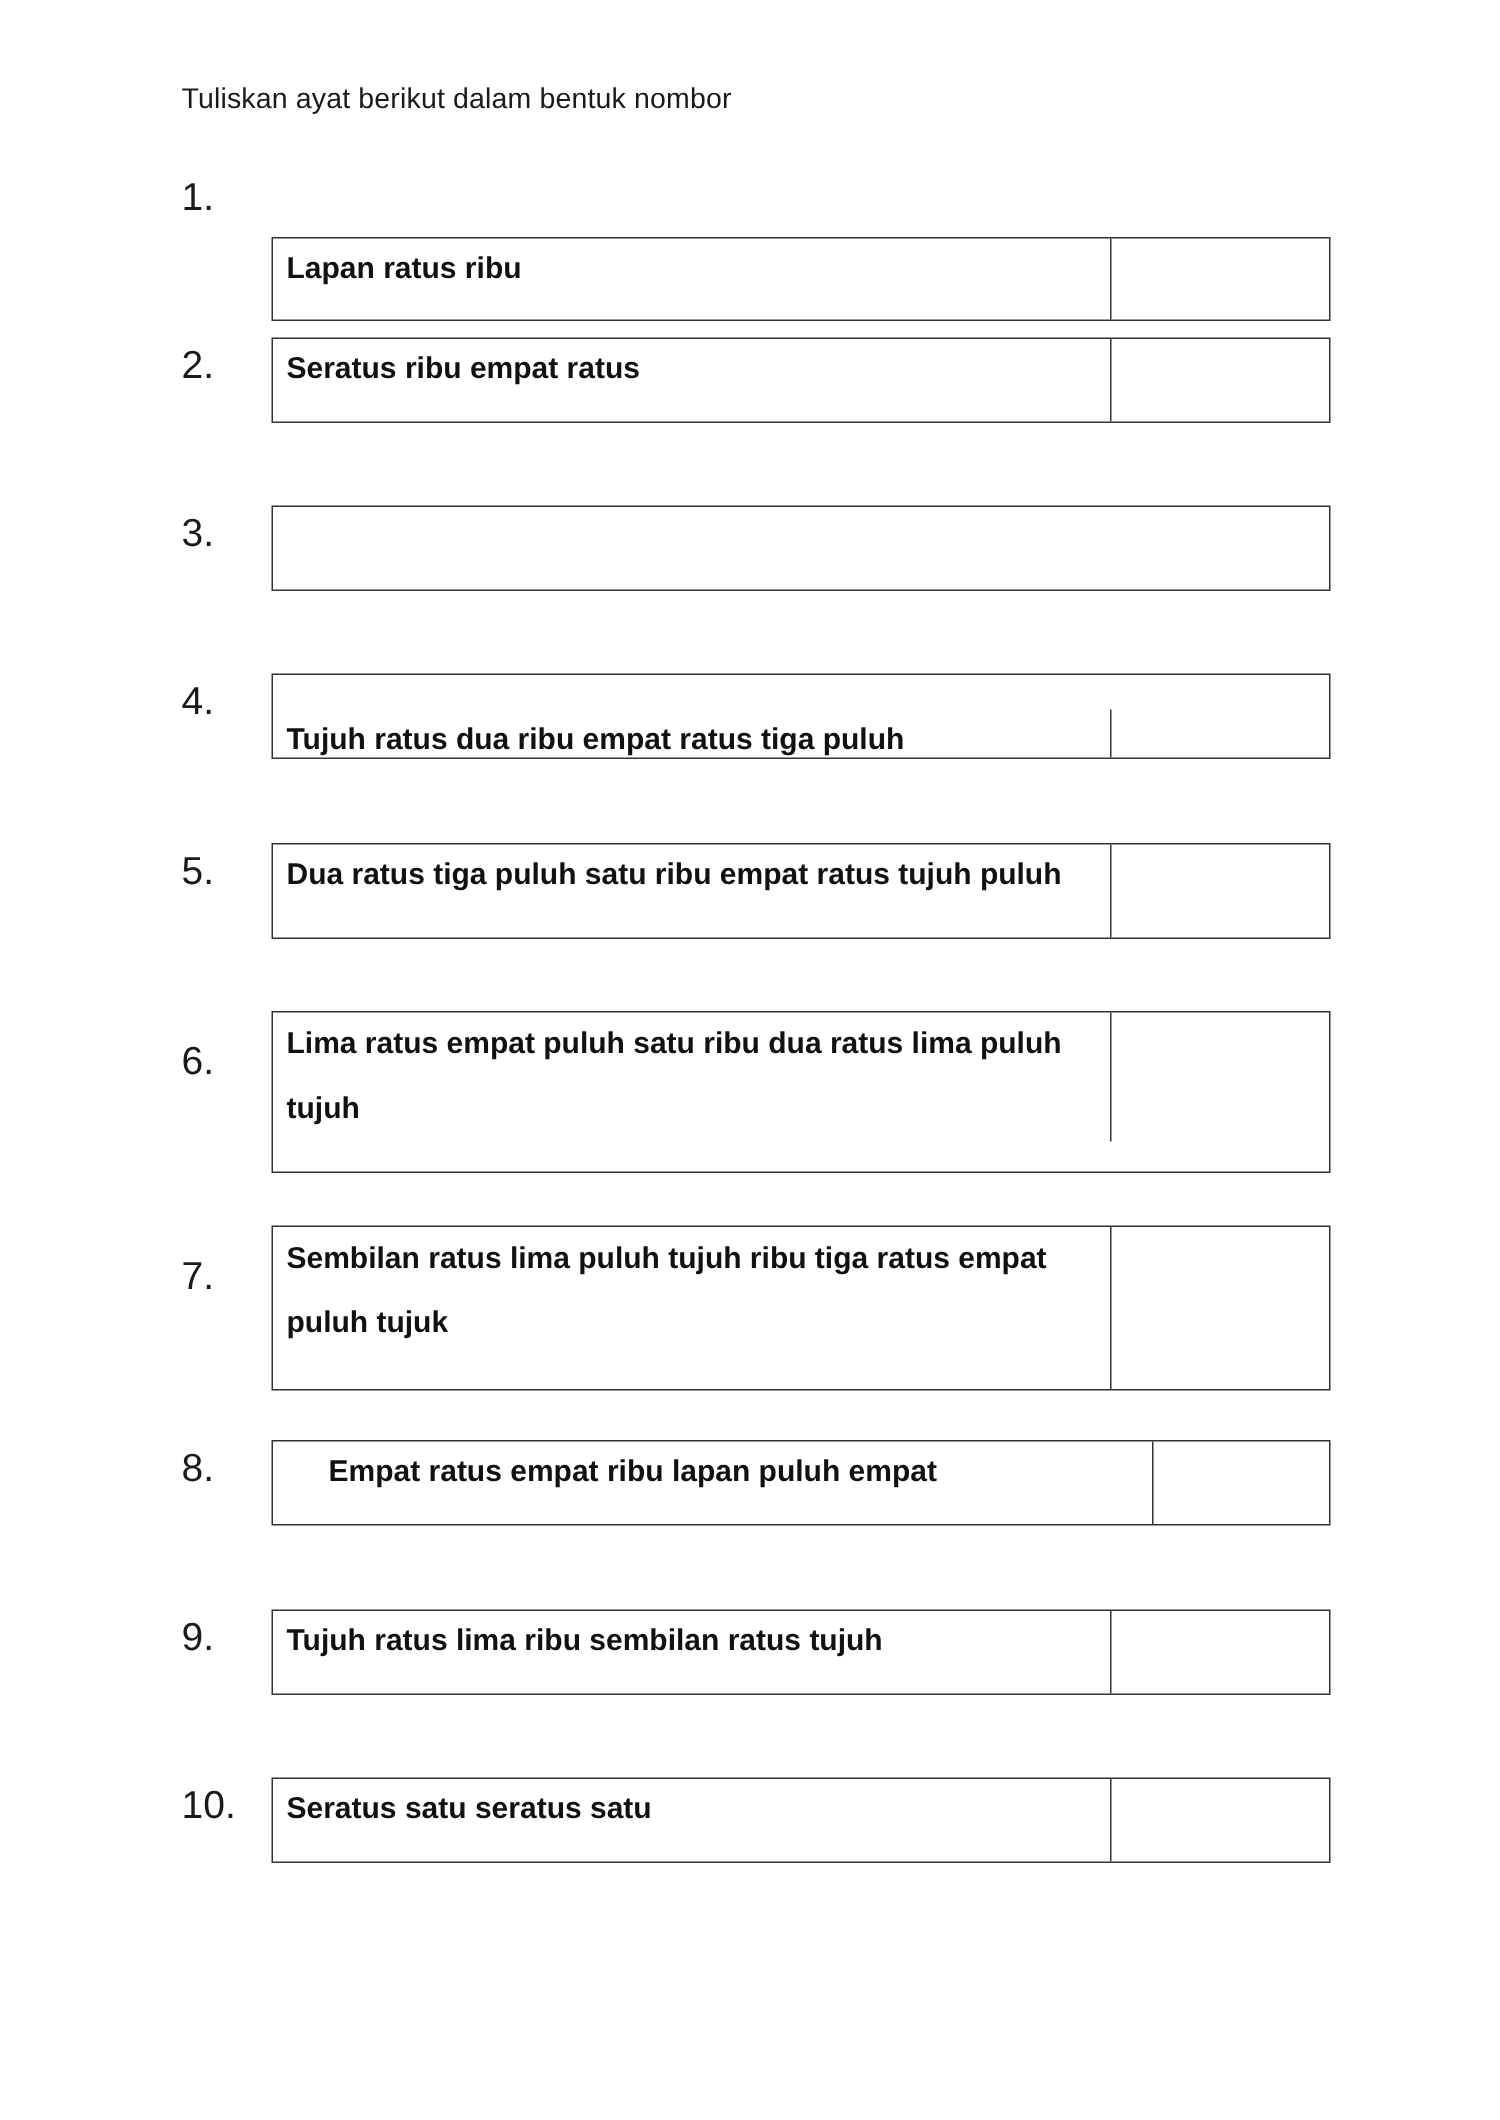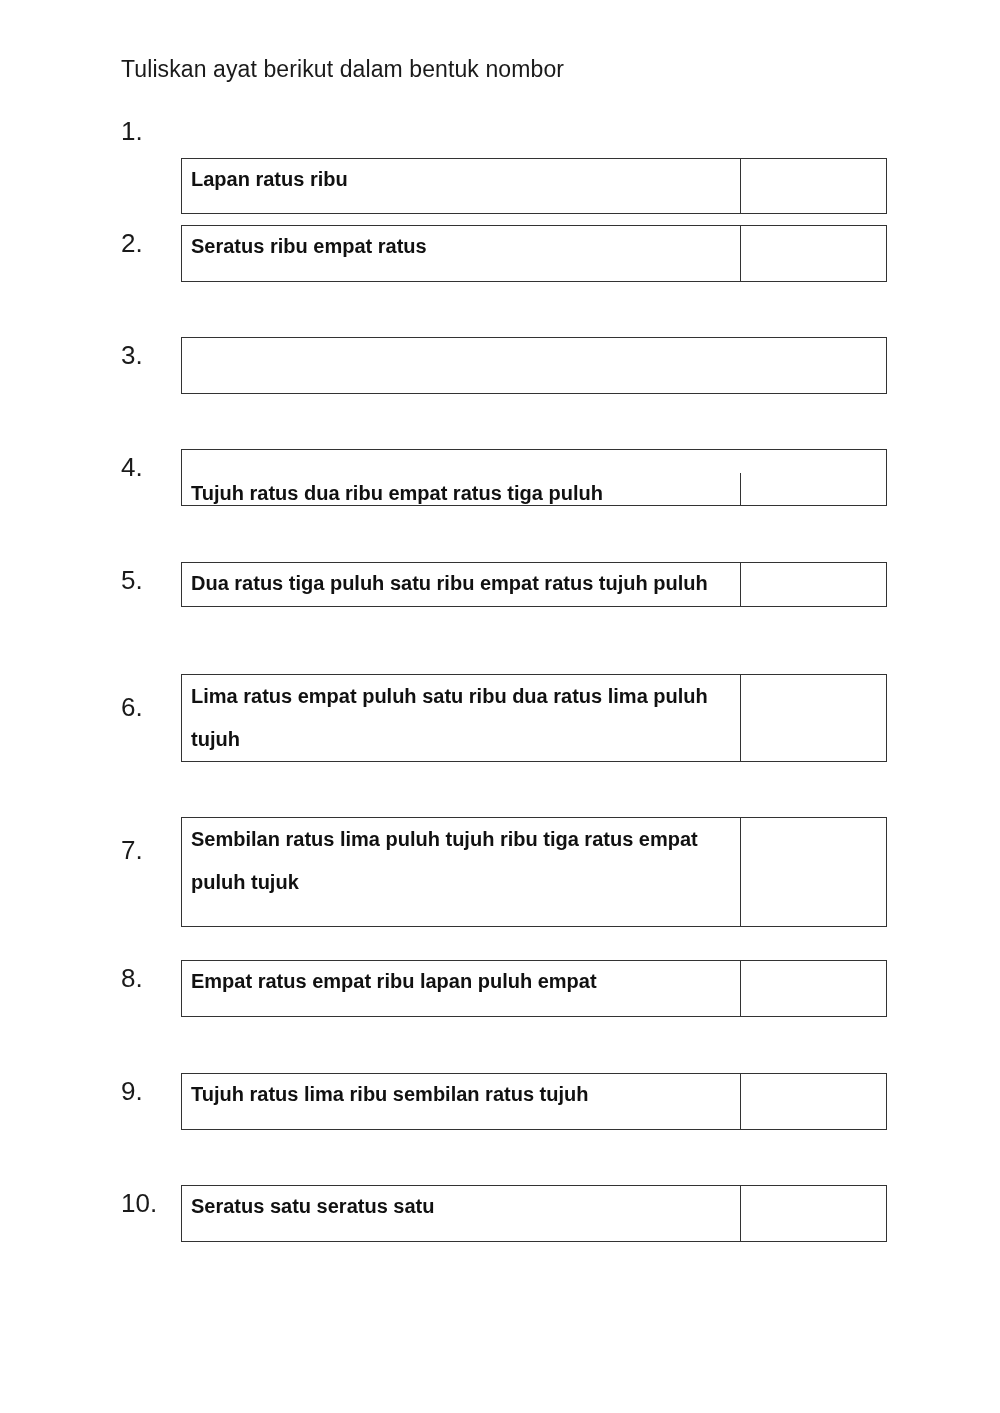--- a/index.html
+++ b/index.html
@@ -1,17 +1,17 @@
 <!DOCTYPE html>
 <html><head>
 <meta charset="utf-8">
 <style>
   html, body { margin:0; padding:0; background:#fff; }
   body { width:1000px; height:1413px; position:relative; font-family:"Liberation Sans", sans-serif; color:#111; overflow:hidden; }
-  .title { position:absolute; left:121px; top:56px; font-size:23px; font-weight:normal; color:#1a1a1a; letter-spacing:0.1px; }
+  .title { position:absolute; left:121px; top:56px; font-size:19px; font-weight:normal; color:#1a1a1a; letter-spacing:0.1px; }
   .item { position:absolute; left:121px; width:767px; }
   .num { position:absolute; left:0; font-size:26px; color:#1a1a1a; }
   .box { position:absolute; left:60px; width:706px; border:1px solid #333; display:flex; box-sizing:border-box; }
   .q { width:559px; border-right:1px solid #333; box-sizing:border-box; padding:8px 0 0 9px; font-size:20px; font-weight:bold; line-height:43px; }
   .q.single { line-height:24px; }
   .ans { flex:1; }
 </style>
 </head>
 <body>
 
@@ -43,45 +43,45 @@
 <div class="item" style="top:449px;">
   <div class="num" style="top:3px;">4.</div>
   <div class="box" style="top:0;height:57px;align-items:flex-end;">
       <div class="q single">Tujuh ratus dua ribu empat ratus tiga puluh</div>
       <div class="ans"></div>
     </div>
 </div>
 
 <div class="item" style="top:562px;">
   <div class="num" style="top:3px;">5.</div>
-  <div class="box" style="top:0;height:45px;">
+  <div class="box" style="top:0;height:64px;">
       <div class="q single">Dua ratus tiga puluh satu ribu empat ratus tujuh puluh</div>
       <div class="ans"></div>
     </div>
 </div>
 
 <div class="item" style="top:674px;">
   <div class="num" style="top:18px;">6.</div>
-  <div class="box" style="top:0;height:88px;flex-direction:column;">
+  <div class="box" style="top:0;height:108px;flex-direction:column;">
       <div class="q" style="padding-top:0;">Lima ratus empat puluh satu ribu dua ratus lima puluh tujuh</div>
       <div class="ans"></div>
     </div>
 </div>
 
 <div class="item" style="top:817px;">
   <div class="num" style="top:18px;">7.</div>
   <div class="box" style="top:0;height:110px;">
       <div class="q" style="padding-top:0;">Sembilan ratus lima puluh tujuh ribu tiga ratus empat puluh tujuk</div>
       <div class="ans"></div>
     </div>
 </div>
 
 <div class="item" style="top:960px;">
   <div class="num" style="top:3px;">8.</div>
-  <div class="box" style="top:0;height:57px;">
+  <div class="box" style="top:0;height:57px;padding-left:28px;">
       <div class="q single">Empat ratus empat ribu lapan puluh empat</div>
       <div class="ans"></div>
     </div>
 </div>
 
 <div class="item" style="top:1073px;">
   <div class="num" style="top:3px;">9.</div>
   <div class="box" style="top:0;height:57px;">
       <div class="q single">Tujuh ratus lima ribu sembilan ratus tujuh</div>
       <div class="ans"></div>

